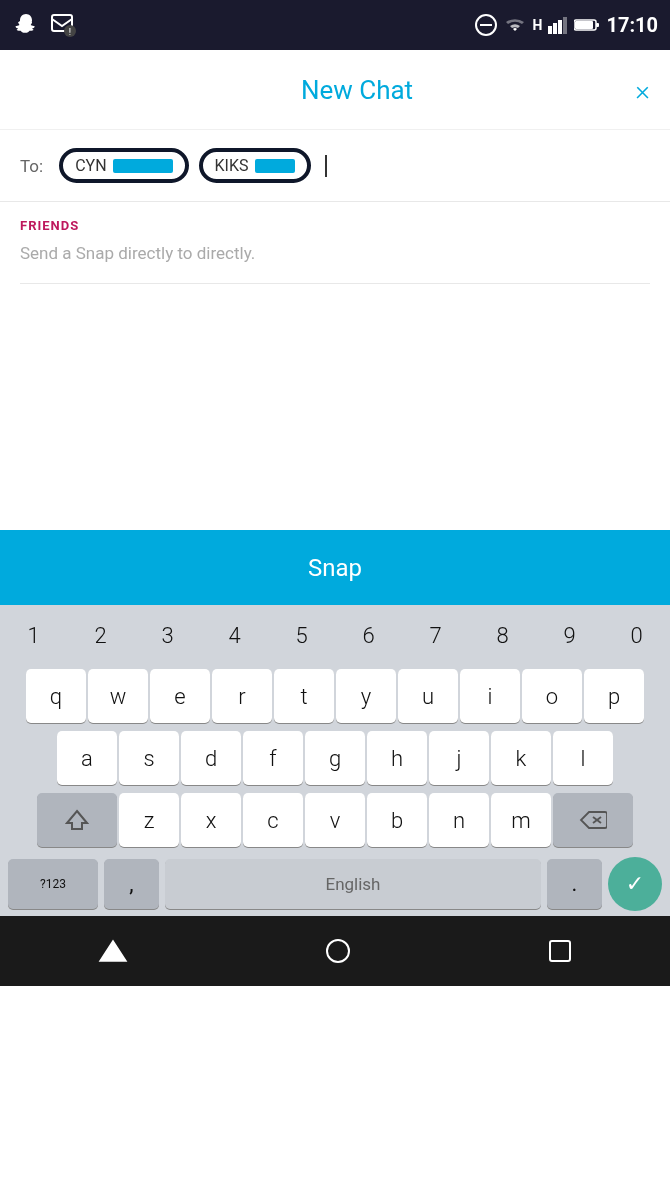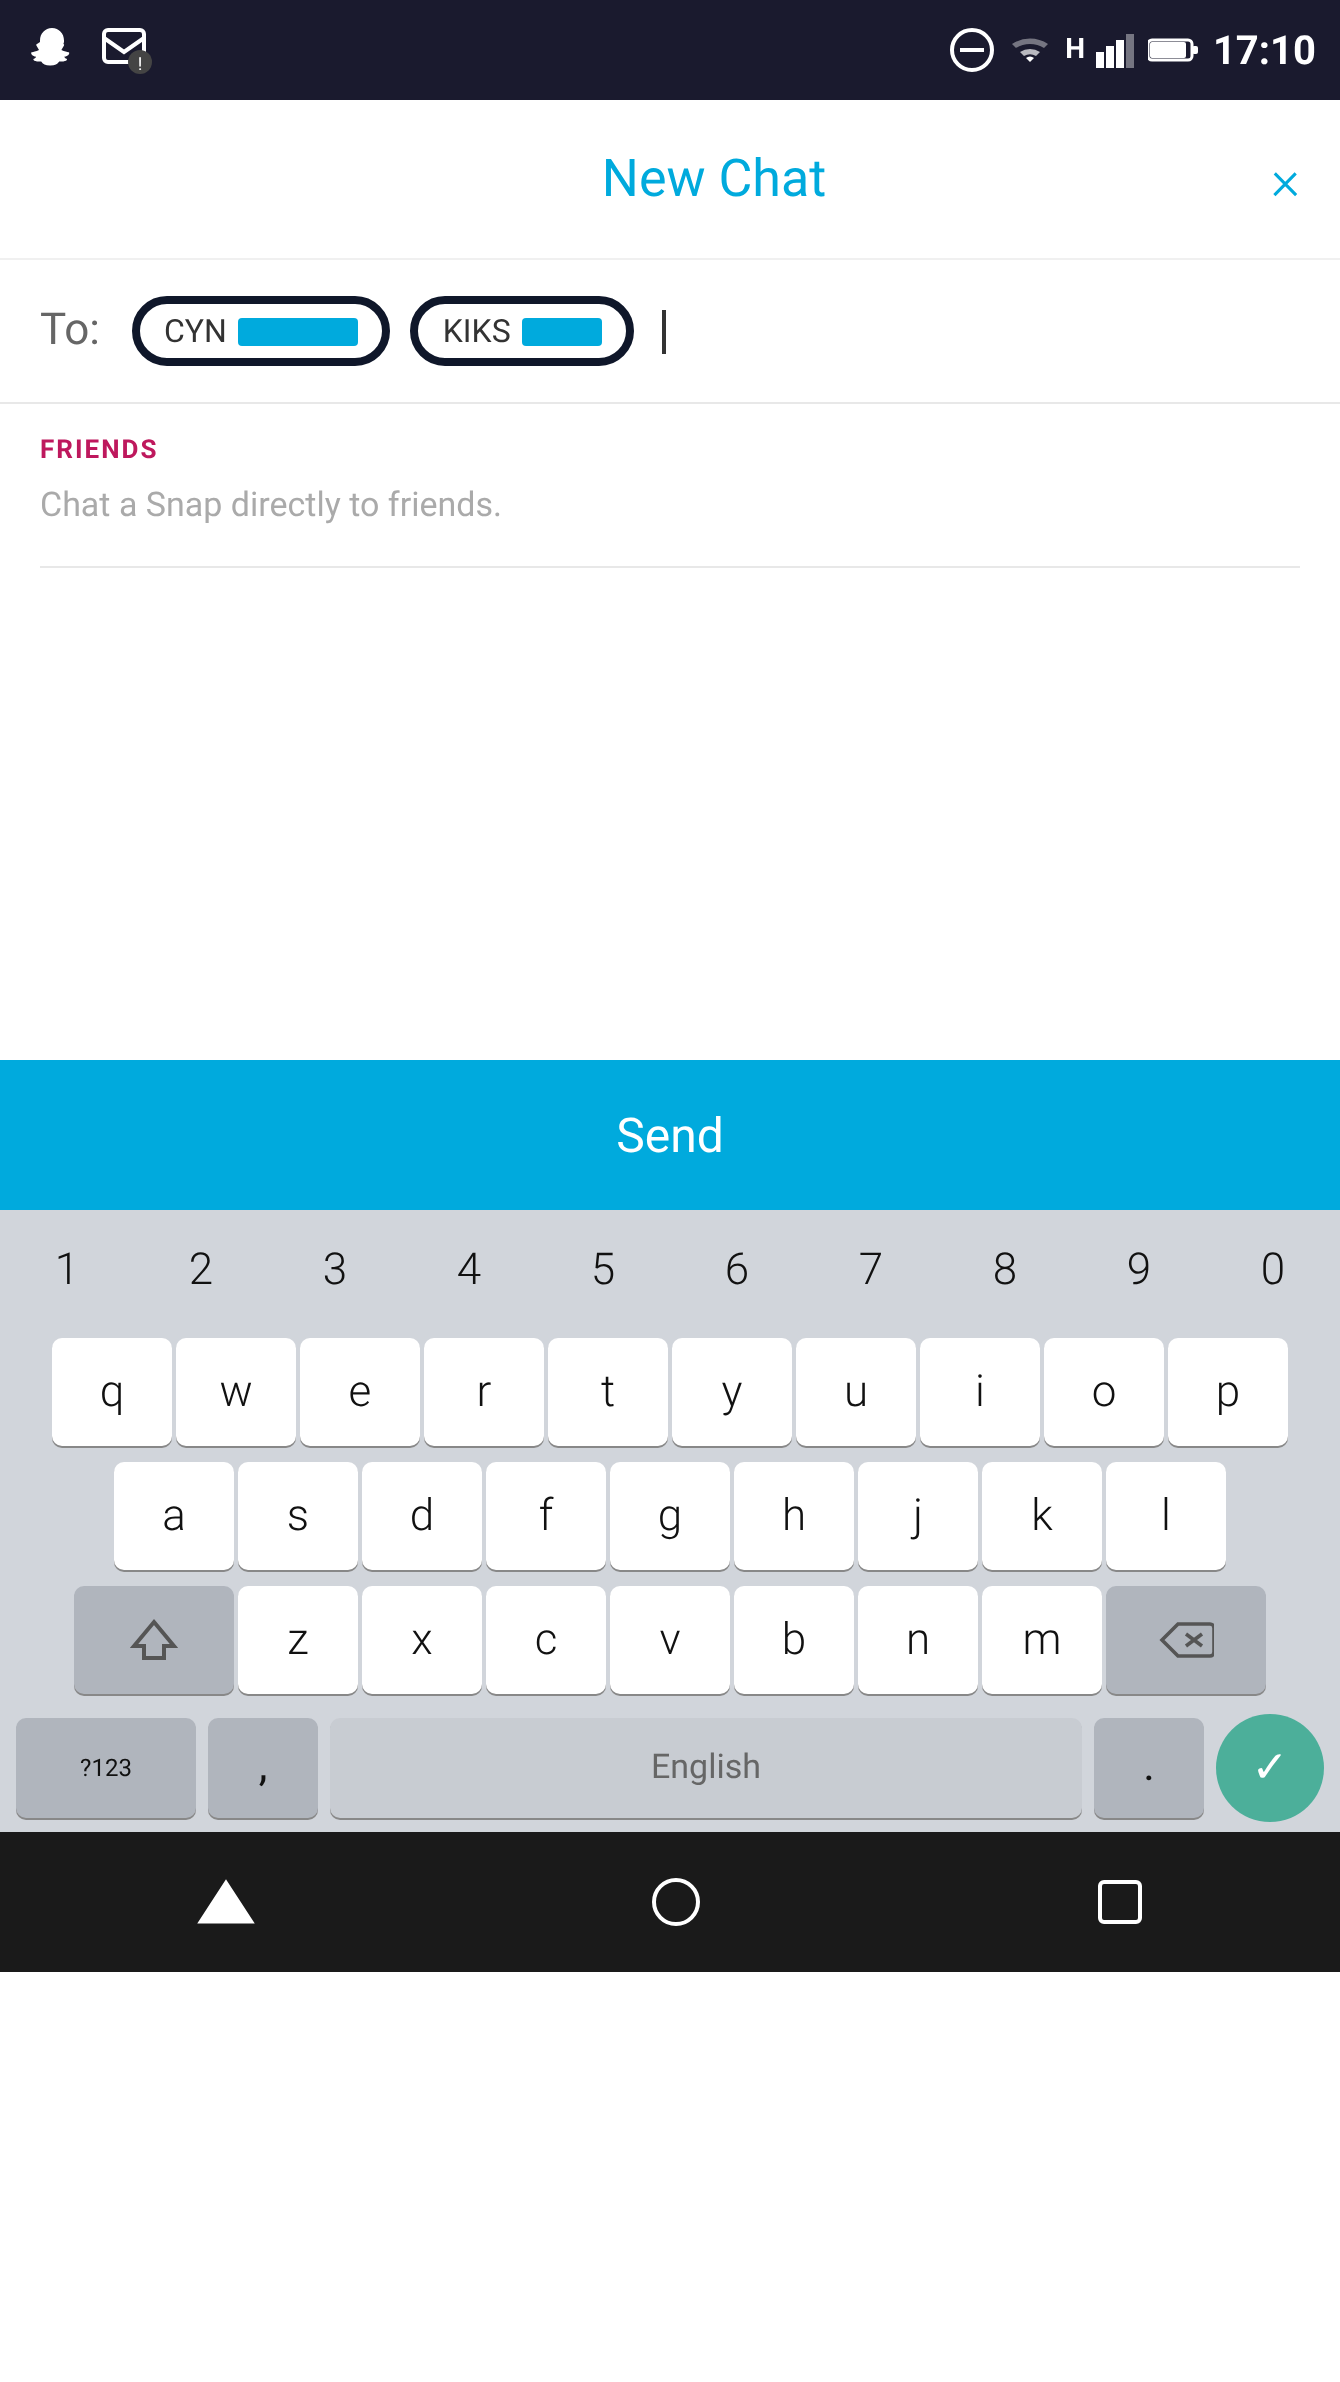--- a/index.html
+++ b/index.html
@@ -68,21 +68,21 @@
     .to-field {
       display: flex;
       align-items: center;
       padding: 18px 20px;
       gap: 10px;
       flex-wrap: wrap;
       min-height: 70px;
       border-bottom: 1px solid #e8e8e8;
     }
     .to-label {
-      font-size: 22px;
+      font-size: 17px;
       color: #666;
       margin-right: 6px;
     }
     .recipient-tag {
       border: 4px solid #0f172a;
       border-radius: 20px;
       padding: 4px 12px;
       font-size: 16px;
       color: #333;
       display: flex;
@@ -364,28 +364,28 @@
 
   <div class="recipient-tag">
     <span style="color:#333;font-size:16px;">KIKS</span>
     <span class="tag-highlight" style="width:40px;"></span>
   </div>
   <span class="cursor-blink"></span>
 </div>
 
 <div class="friends-section">
   <div class="friends-label">FRIENDS</div>
-  <div class="friends-hint">Chat a Snap directly to friends.</div>
+  <div class="friends-hint">Send a Snap directly to directly.</div>
   <div class="friends-divider"></div>
 </div>
 
 <div style="height: 230px; background: #fff;"></div>
 
 <div class="chat-button-area">
-  <span class="chat-button-label">Send</span>
+  <span class="chat-button-label">Snap</span>
 </div>
 
 <div class="keyboard">
 
   <div class="number-row">
     <div class="num-key">1</div>
     <div class="num-key">2</div>
     <div class="num-key">3</div>
     <div class="num-key">4</div>
     <div class="num-key">5</div>

